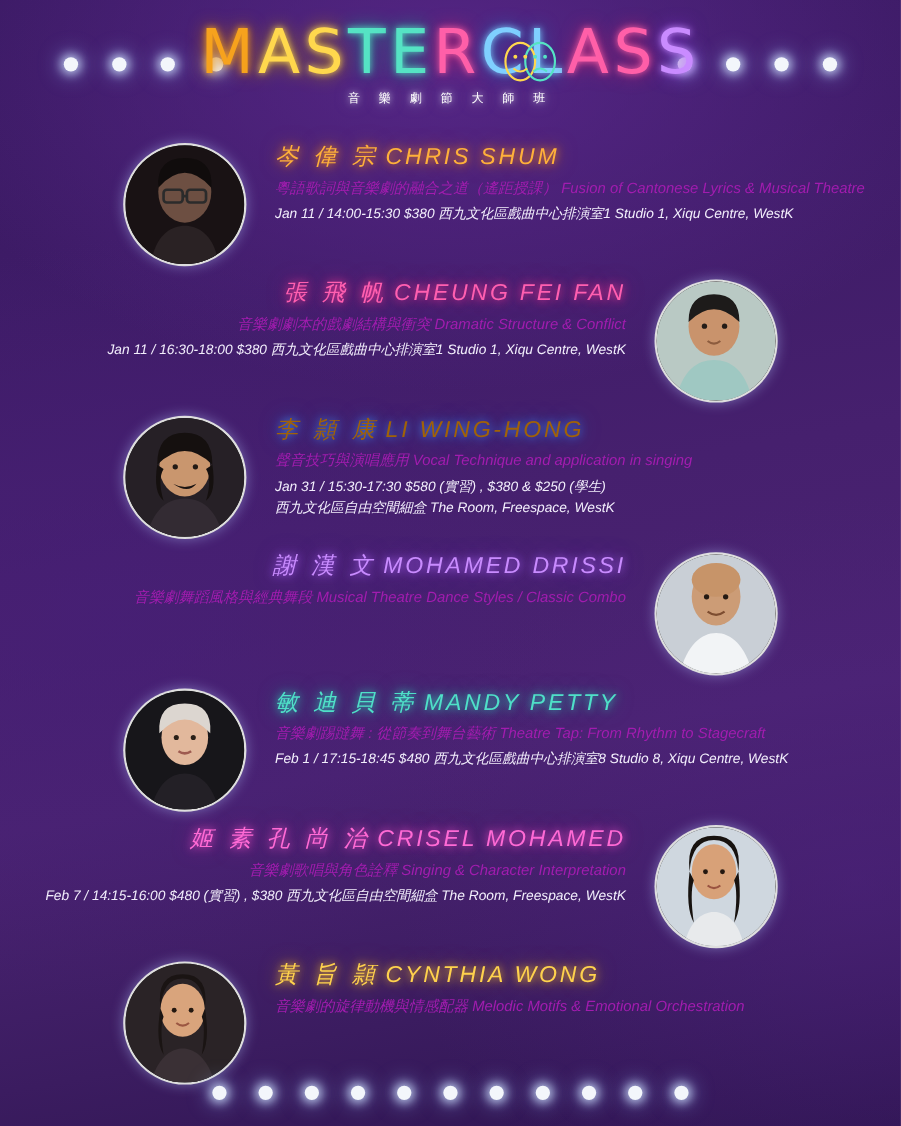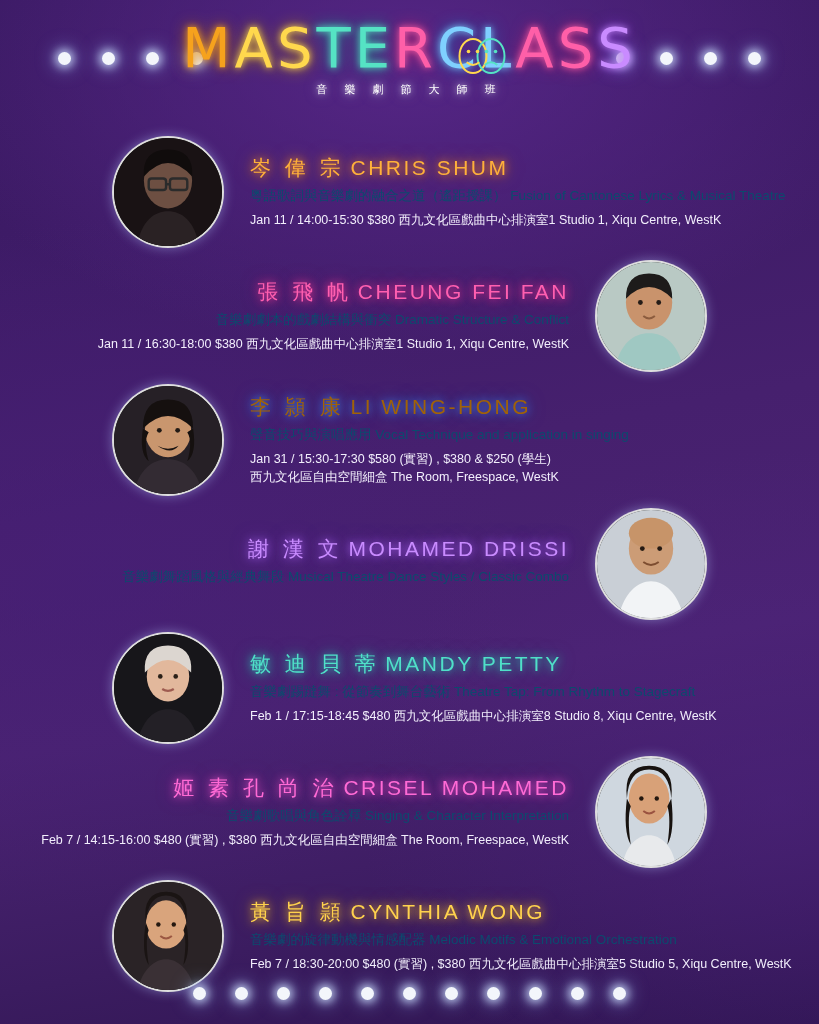--- a/index.html
+++ b/index.html
@@ -53,21 +53,21 @@
     color: #fff;
     text-shadow: 0 0 6px rgba(255,255,255,0.8), 0 0 14px rgba(180,210,255,0.6);
   }
   .mask-icon {
     position: absolute; left: 455px; top: 28px;
     width: 54px; height: 44px;
   }
 
   
   .list { position: relative; padding: 4px 0 0 0; }
-  .row { display: flex; align-items: center; height: 124px; position: relative; }
+  .row { display: flex; align-items: flex-start; height: 124px; position: relative; font-style: italic; }
   .row.left-photo { padding-left: 112px; }
   .row.right-photo { padding-right: 112px; justify-content: flex-end; }
 
   .photo {
     width: 112px; height: 112px; border-radius: 50%;
     overflow: hidden; flex: 0 0 112px;
     border: 2px solid rgba(255,255,255,0.85);
     box-shadow: 0 0 12px rgba(180,200,255,0.45);
     position: relative;
     background: #222;
@@ -83,21 +83,21 @@
   .name .en { letter-spacing: 2.5px; }
 
   .n-orange { color:#ffb03a; text-shadow:0 0 8px rgba(255,150,20,0.95), 0 0 18px rgba(255,130,0,0.6); }
   .n-pink   { color:#ff5fb0; text-shadow:0 0 8px rgba(255,60,150,0.95), 0 0 18px rgba(230,20,120,0.6); }
   .n-blue   { color:#a16207; text-shadow:0 0 8px rgba(60,150,255,0.95), 0 0 18px rgba(20,110,230,0.6); }
   .n-purple { color:#c98bff; text-shadow:0 0 8px rgba(180,110,255,0.95), 0 0 18px rgba(140,60,230,0.6); }
   .n-green  { color:#4fe0c8; text-shadow:0 0 8px rgba(50,220,190,0.95), 0 0 18px rgba(10,180,150,0.6); }
   .n-magenta{ color:#ff6ad5; text-shadow:0 0 8px rgba(255,90,210,0.95), 0 0 18px rgba(220,30,170,0.6); }
   .n-yellow { color:#ffd24d; text-shadow:0 0 8px rgba(255,200,40,0.95), 0 0 18px rgba(225,160,0,0.6); }
 
-  .topic { font-size: 13.5px; color: #0c4a6e; margin-bottom: 5px; line-height: 1.35; }
+  .topic { font-size: 13.5px; color: #a21caf; margin-bottom: 5px; line-height: 1.35; }
   .detail { font-size: 12.5px; color: #f2eefc; line-height: 1.45; }
   .detail .line2 { display: block; }
 
   svg { display: block; }
 </style>
 </head>
 <body>
 
 <div class="dot-row top">
   <div class="left-group">
@@ -296,24 +296,20 @@
           <path d="M48 56q6 5 12 0" stroke="#9b5742" stroke-width="2" fill="none"></path>
           <path d="M24 112c6-22 18-32 30-32s24 10 30 32z" fill="#3a3035"></path>
         </svg>
     </div>
     <div class="info">
       <div class="name n-yellow">
         <span class="cn">黃 旨 頴</span>
         <span class="en">CYNTHIA WONG</span>
       </div>
       <div class="topic">音樂劇的旋律動機與情感配器  Melodic Motifs &amp; Emotional Orchestration</div>
-      <div class="detail">
-        <span>Feb 7 / 18:30-20:00   $480 (實習) , $380   西九文化區戲曲中心排演室5  Studio 5, Xiqu Centre, WestK</span>
-        <span class="line2"></span>
-      </div>
     </div>
   </div>
 
 </div>
 
 <div class="dot-row bottom">
   <span class="dot"></span>
   <span class="dot"></span>
   <span class="dot"></span>
   <span class="dot"></span>

